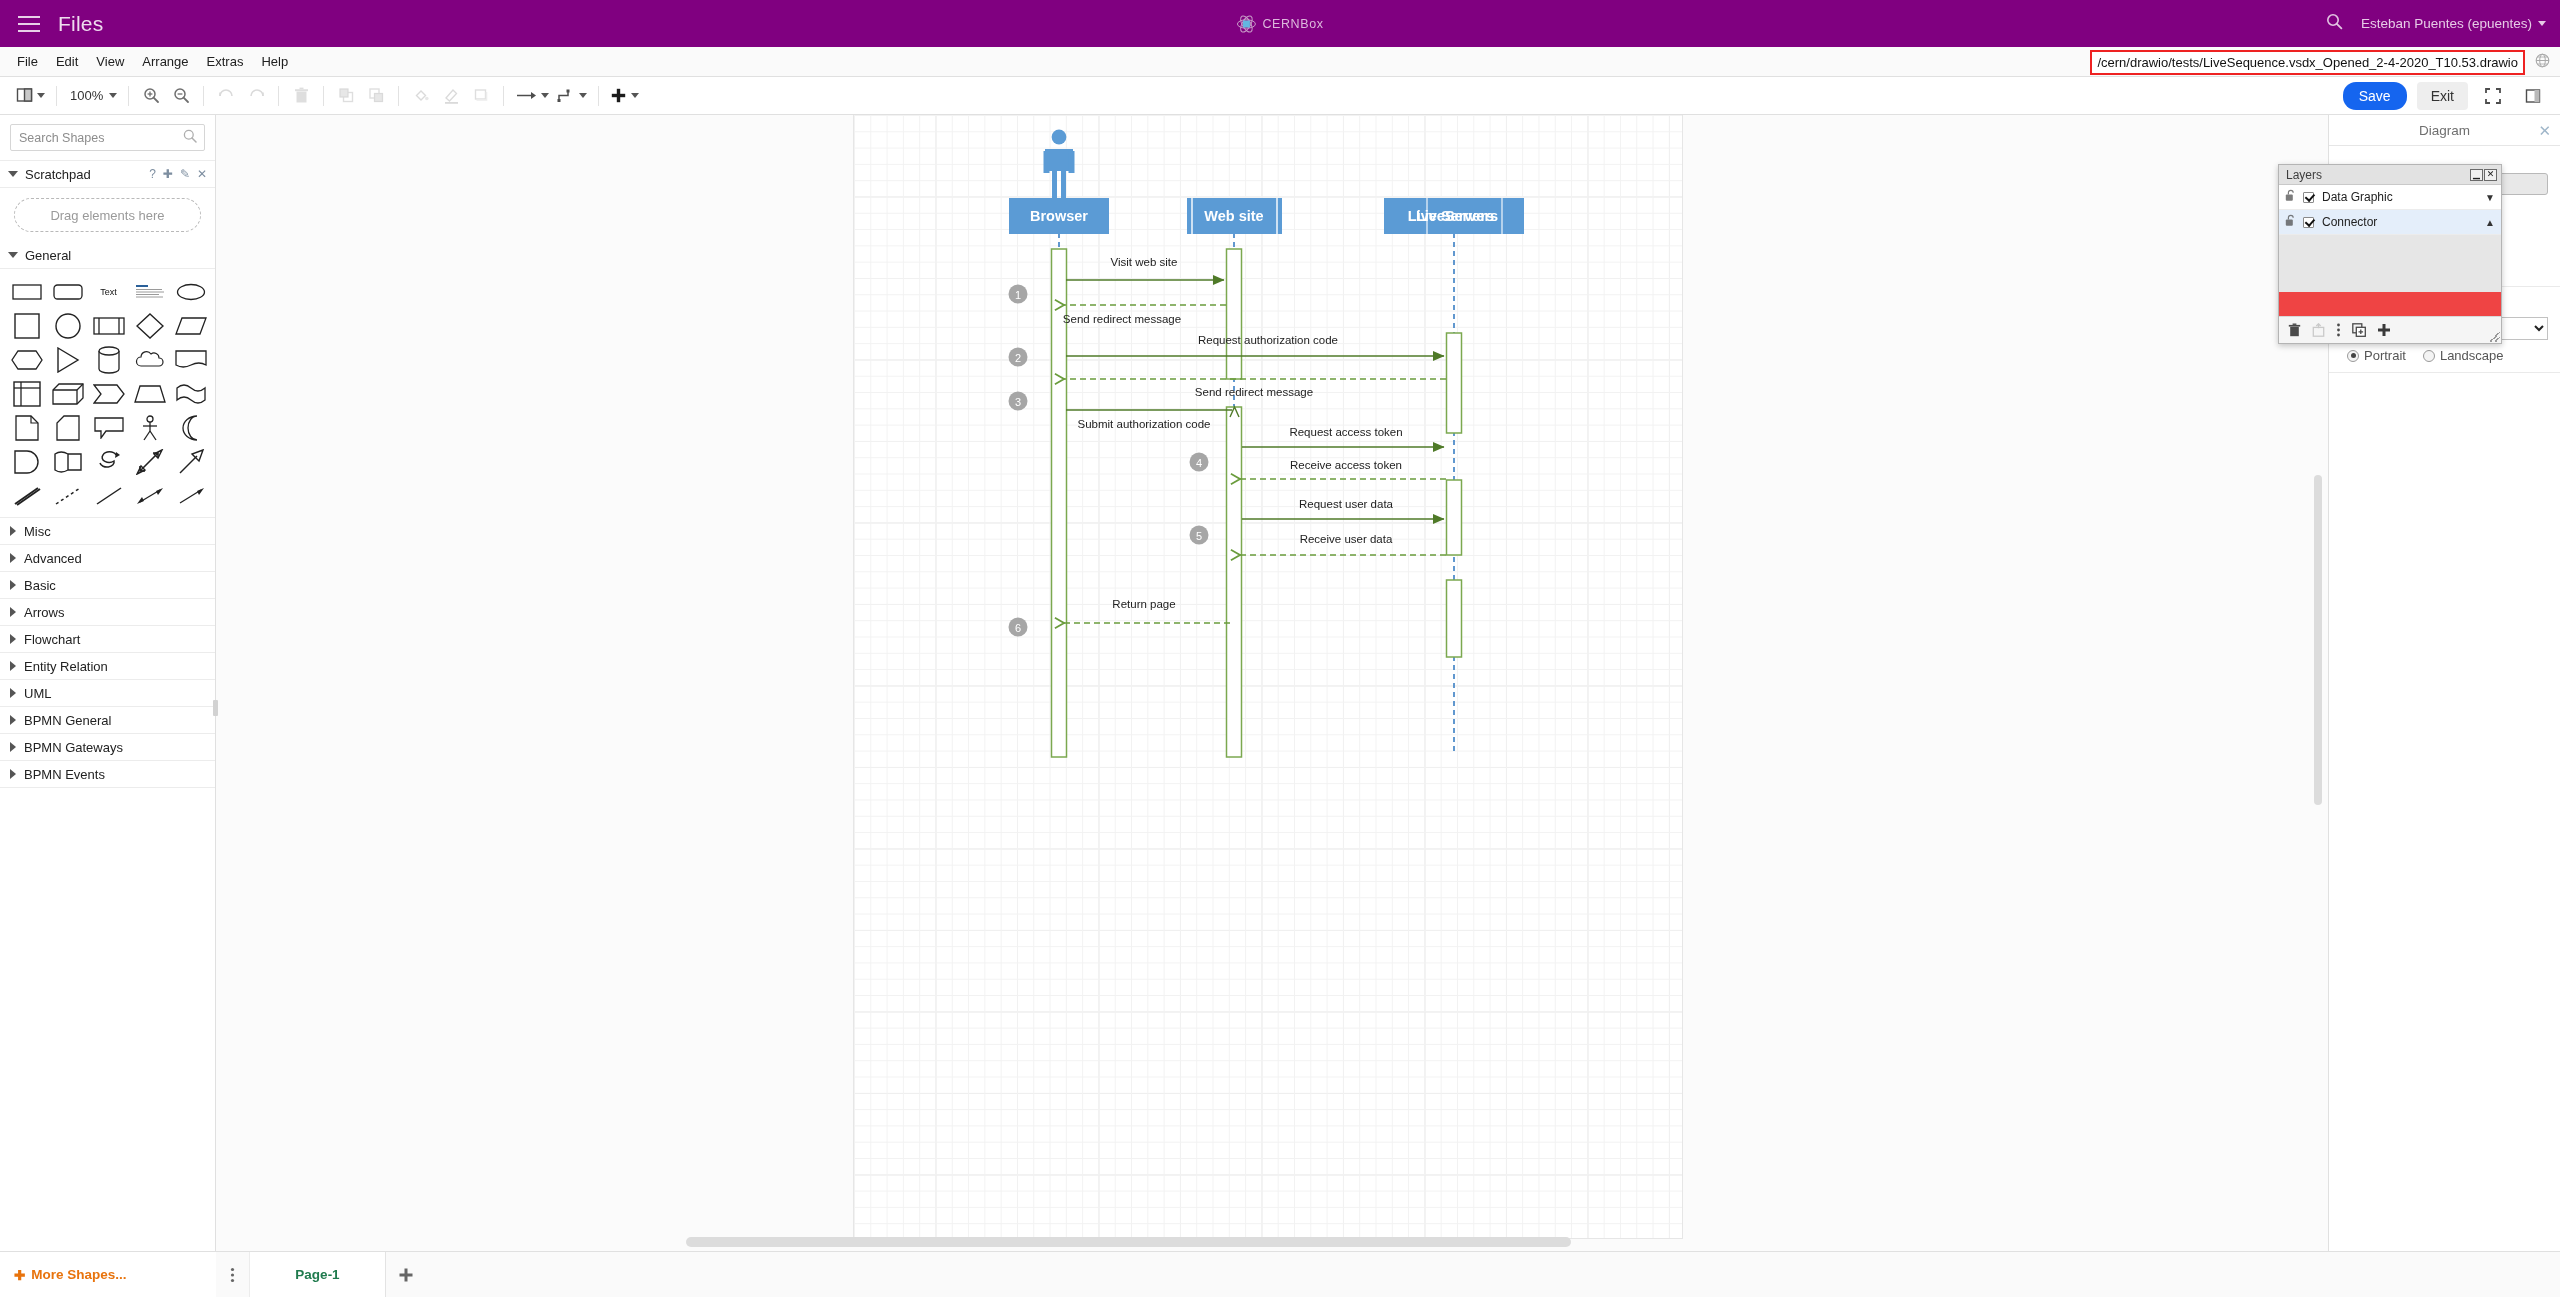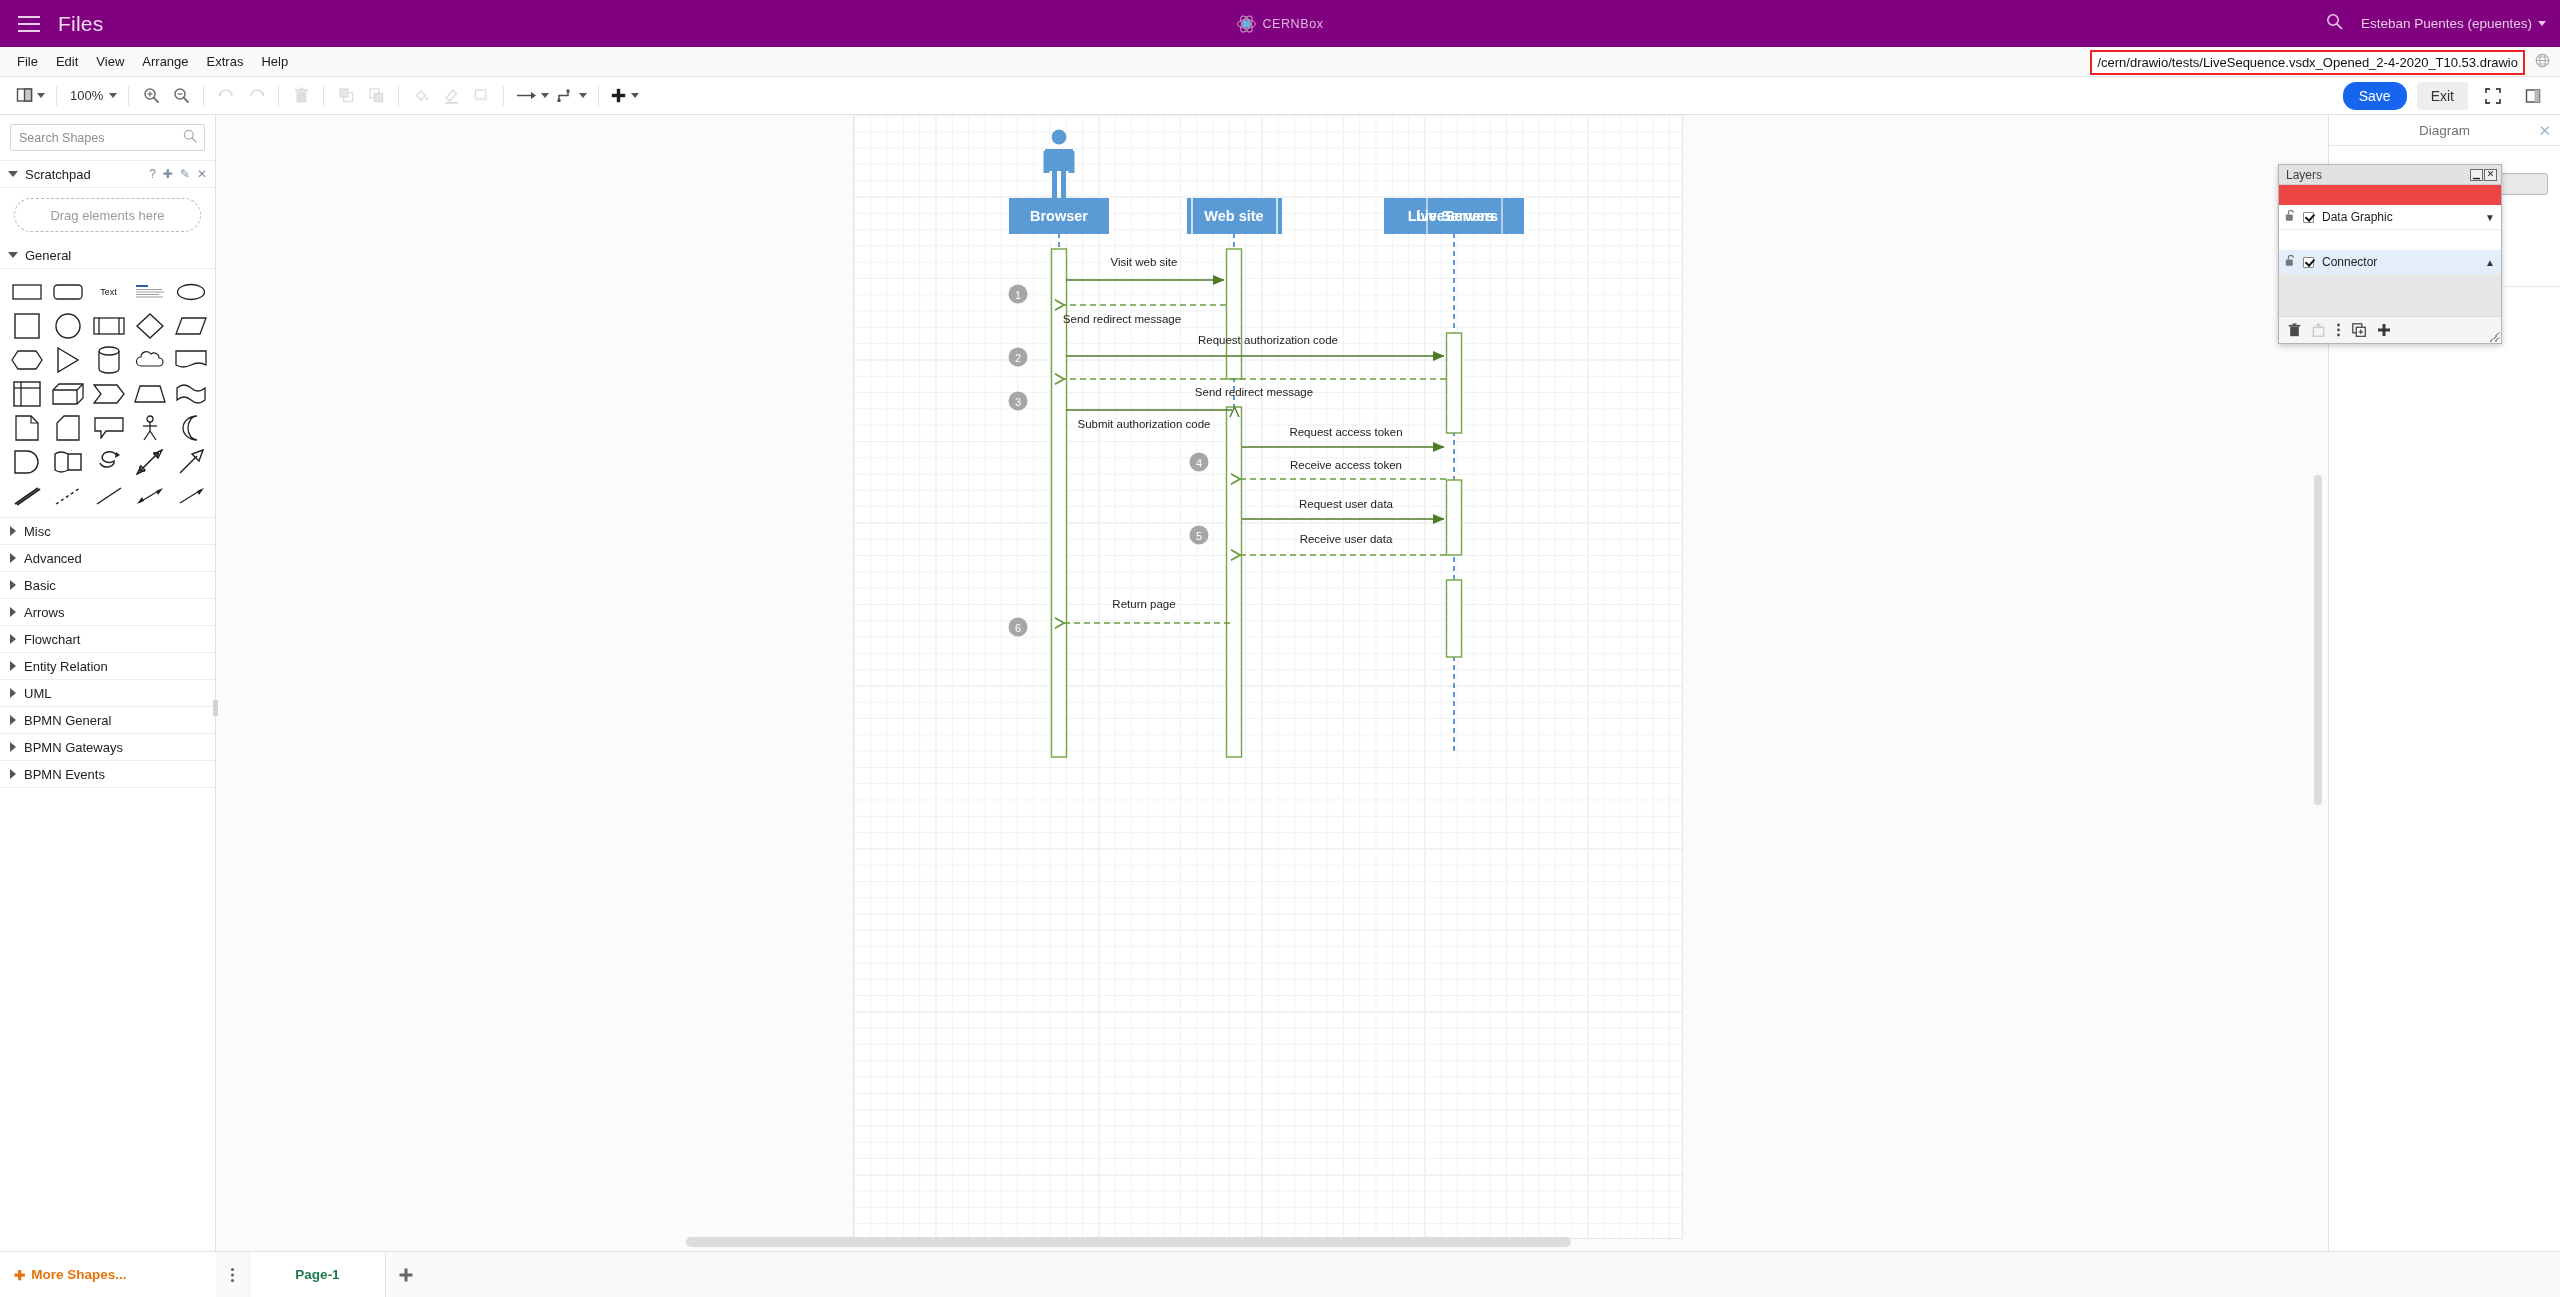--- a/index.html
+++ b/index.html
@@ -254,21 +254,21 @@
   }
   #layers-title .ttl-btns { margin-left: auto; display: flex; gap: 1px; }
   .ttl-btn {
     width: 13px; height: 12px; border: 1px solid #6a6a6a; background: #f1f1f1;
     display: flex; align-items: center; justify-content: center;
     font-size: 9px; line-height: 1; cursor: pointer; color: #222;
   }
   #layers-list { background: #fff; }
   .layer-row {
     display: flex; align-items: center; height: 25px; padding: 0 6px;
-    border-bottom: 1px solid #ececec; font-size: 12px; color: #222; cursor: pointer; margin-top: 20px;
+    border-bottom: 1px solid #ececec; font-size: 12px; color: #222; cursor: pointer;
   }
   .layer-row.sel { background: #e4eefa; }
   .lock-ico { margin-right: 6px; opacity: .72; }
   .layer-chk {
     width: 11px; height: 11px; border: 1px solid #8a8a8a; background: #fff;
     margin-right: 8px; position: relative; border-radius: 1px; flex: 0 0 auto;
   }
   .layer-chk.on::after {
     content: ""; position: absolute; left: 2.5px; top: -0.5px;
     width: 3.5px; height: 7px; border: solid #111; border-width: 0 2px 2px 0;
@@ -922,20 +922,32 @@
     <div class="rp-row">
       <span class="chk on"></span>
       <span>Connection Points</span>
     </div>
     <div class="rp-row">
       <span class="chk on"></span>
       <span>Guides</span>
     </div>
   </div>
 
+  <div class="rp-sec">
+    <div class="rp-label">Paper Size</div>
+    <select class="rp-select">
+      <option>A4 (210 mm x 297 mm)</option>
+    </select>
+    <div class="radio-row">
+      <span class="radio on"></span>
+      <span>Portrait</span>
+      <span class="radio" style="margin-left:12px;"></span>
+      <span>Landscape</span>
+    </div>
+  </div>
 
 </div>
 
 <div id="layers-dialog">
   <div id="layers-title">
     <span>Layers</span>
     <span class="ttl-btns">
       <span class="ttl-btn">▁</span>
       <span class="ttl-btn">✕</span>
     </span>

